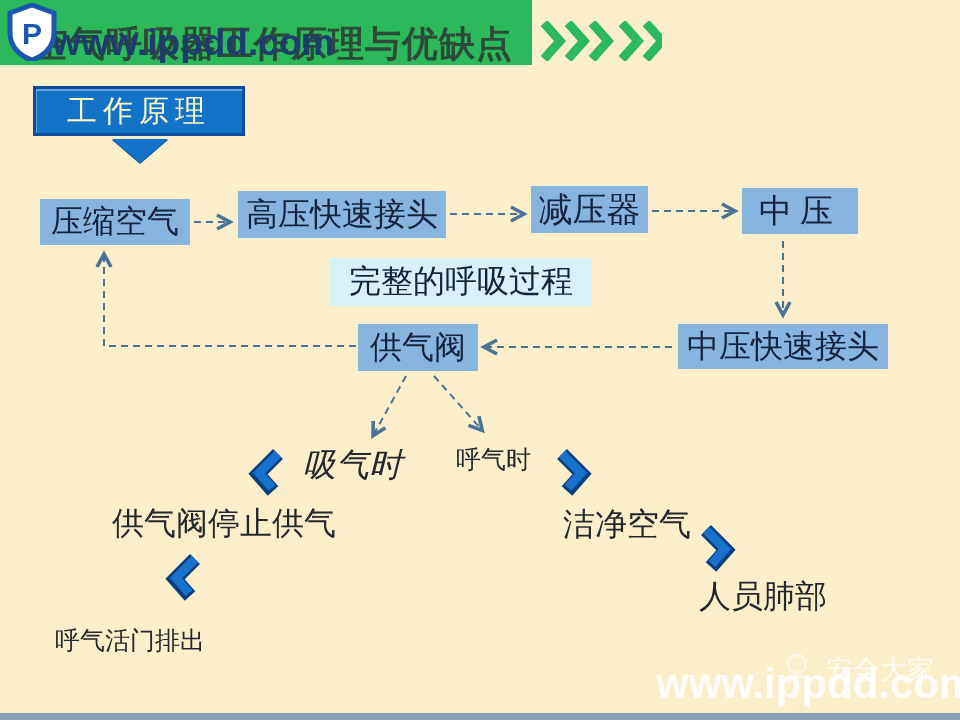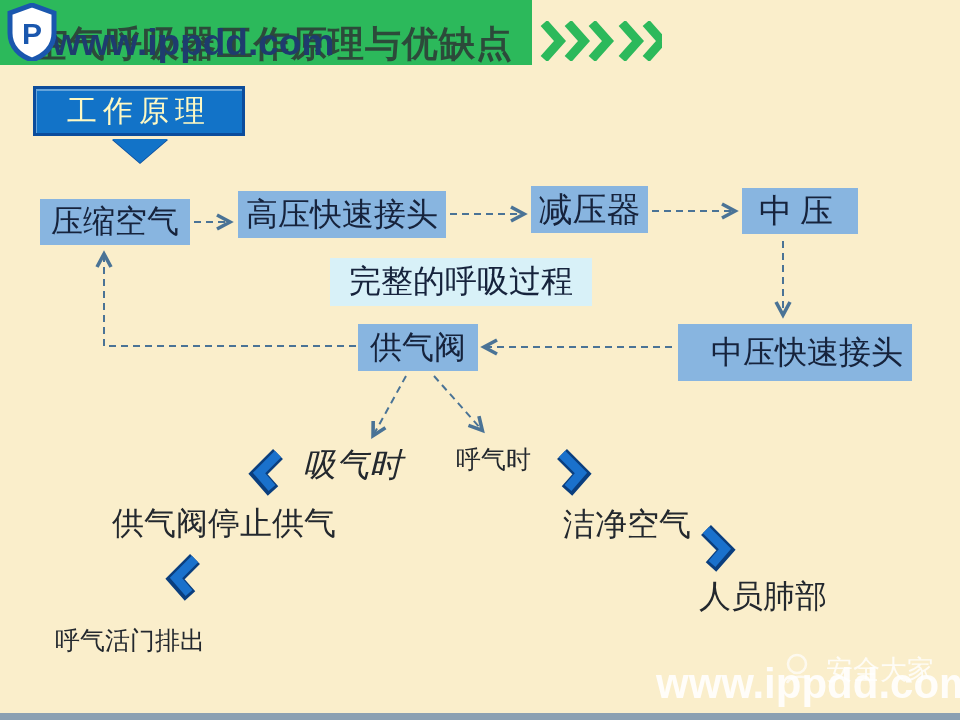--- a/index.html
+++ b/index.html
@@ -54,21 +54,21 @@
     display:flex; align-items:center; justify-content:center;
     white-space:nowrap;
   }
   .n-compressed { left:40px;  top:199px; width:150px; height:46px; font-size:32px; }
   .n-hp         { left:238px; top:191px; width:208px; height:47px; font-size:32px; }
   .n-reducer    { left:531px; top:186px; width:117px; height:47px; font-size:34px; }
   .n-mid        { left:742px; top:188px; width:116px; height:46px; font-size:33px; letter-spacing:8px; }
   .n-process    { left:330px; top:258px; width:262px; height:48px; font-size:32px;
                   background: var(--box-cyan, #D8F1F8); }
   .n-valve      { left:358px; top:324px; width:120px; height:47px; font-size:32px; }
-  .n-mp         { left:678px; top:324px; width:210px; height:57px; font-size:32px;padding-left:24px; }
+  .n-mp         { left:678px; top:324px; width:210px; height:45px; font-size:32px; }
 
   
   .flabel {
     position:absolute; color: var(--label-text, #23282E); white-space:nowrap;
   }
   .l-inhale  { left:303px; top:443px; font-size:33px;font-style:italic; }
   .l-exhale  { left:456px; top:443px; font-size:25px; }
   .l-stop    { left:112px; top:502px; font-size:32px; }
   .l-clean   { left:563px; top:503px; font-size:32px; }
   .l-out     { left:55px;  top:624px; font-size:25px; }

